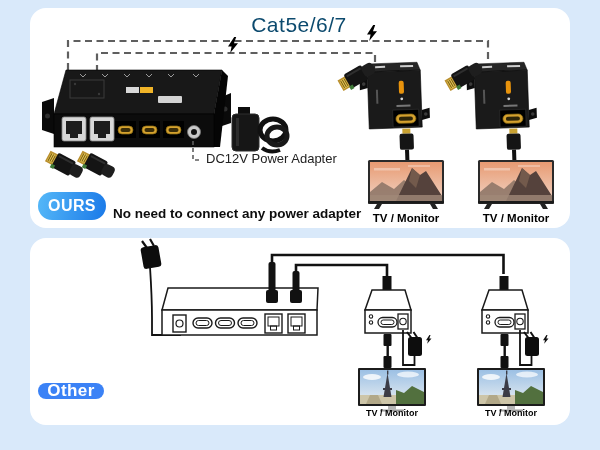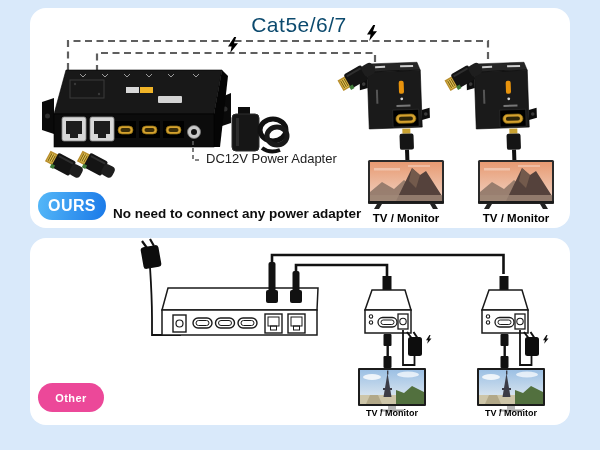--- a/index.html
+++ b/index.html
@@ -18,21 +18,21 @@
     left:199px;top:5px;width:140px;text-align:center;
     font-size:21px;font-weight:500;letter-spacing:.5px;color:#0c4a6e;
   }
   .dc-label{left:176px;top:143px;font-size:13px;color:#222;}
   .badge{
     position:absolute;border-radius:999px;color:#fff;font-weight:bold;
     display:flex;align-items:center;justify-content:center;letter-spacing:.4px;
   }
   .badge-ours{left:8px;top:184px;width:68px;height:28px;font-size:16px;
     background:linear-gradient(100deg,#55b8f8 0%,#1a79e8 100%);}
-  .badge-other{left:8px;top:145px;width:66px;height:29px;font-size:11px;background:#ec4899;}
+  .badge-other{left:8px;top:145px;width:66px;height:16px;font-size:17px;background:#3b82f6;}
   .claim{position:absolute;left:83px;color:#0d0d0d;white-space:nowrap;}
   .claim-top{top:168px;font-size:13.5px;font-weight:700;line-height:19.5px;margin-top:28px;}
   .claim-bottom{top:137px;font-size:13px;font-weight:400;line-height:20px;}
   .icon-circle{
     display:inline-block;vertical-align:-3px;width:16px;height:16px;border-radius:50%;
     color:#fff;text-align:center;font-weight:bold;margin-left:3px;
   }
   .check{background:radial-gradient(circle at 35% 28%,#7ed932,#3aa30f);font-size:11px;line-height:16px;}
   .cross{background:radial-gradient(circle at 35% 28%,#ff8a50,#de2607);font-size:10px;line-height:16px;}
   .tv-label-top{position:absolute;top:204px;width:120px;text-align:center;font-size:11.5px;font-weight:700;}

